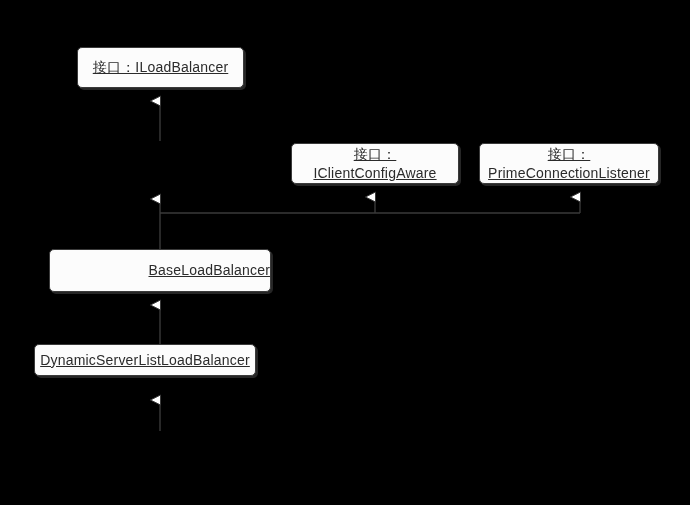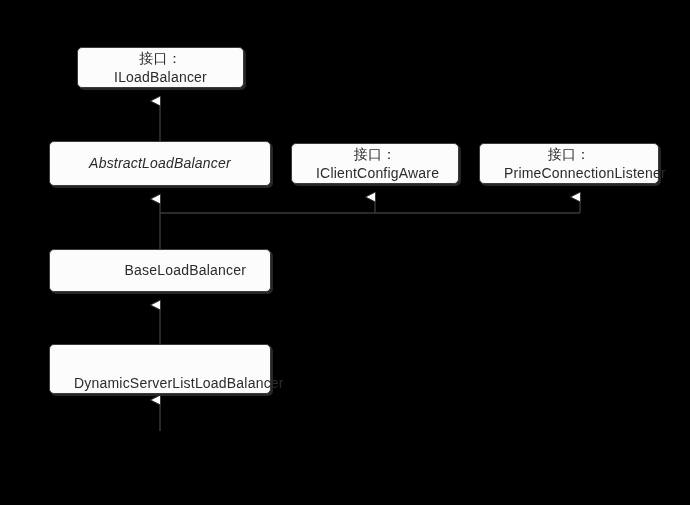--- a/index.html
+++ b/index.html
@@ -31,21 +31,22 @@
     border-radius: 5px;
     box-shadow: 2px 2px 0 rgba(40,40,40,0.95);
     display: flex;
     align-items: center;
     justify-content: center;
     text-align: center;
     color: #2b2b2b;
     font-size: 14px;
     line-height: 19px;
     letter-spacing: 0.2px;
-    padding: 0 24px;
+    padding: 0 0;
+    text-decoration: underline;
   }
   .node .label {
     display: block;
     width: 100%;
     white-space: pre-line;
   }
   .node.italic .label {
     font-style: italic;
   }
 </style>
@@ -88,36 +89,33 @@
 
     <g>
       <line x1="160" y1="431" x2="160" y2="400" stroke="#3a3a3a" stroke-width="1.4" marker-end="url(#gen-arrow)"></line>
     </g>
   </svg>
 
   <div class="node" id="n0" style="left: 77px; top: 47px; width: 167px; height: 41px;">
     <span class="label">接口：ILoadBalancer</span>
   </div>
 
-  <div class="node italic" id="n1" style="left: 49px; top: 141px; width: 222px; height: 45px;">
-    <span class="label">AbstractLoadBalancer</span>
-  </div>
 
   <div class="node" id="n2" style="left: 291px; top: 143px; width: 168px; height: 41px;">
     <span class="label">接口：
 IClientConfigAware</span>
   </div>
 
   <div class="node" id="n3" style="left: 479px; top: 143px; width: 180px; height: 41px;">
     <span class="label">接口：
 PrimeConnectionListener</span>
   </div>
 
   <div class="node" id="n4" style="left: 49px; top: 249px; width: 222px; height: 43px; text-align: right;">
     <span class="label">BaseLoadBalancer</span>
   </div>
 
-  <div class="node" id="n5" style="left: 49px; top: 344px; width: 222px; height: 50px; align-items: flex-end;">
+  <div class="node" id="n5" style="left: 34px; top: 344px; width: 222px; height: 32px;">
     <span class="label">DynamicServerListLoadBalancer</span>
   </div>
 
 
 </div>
 
 </body></html>

